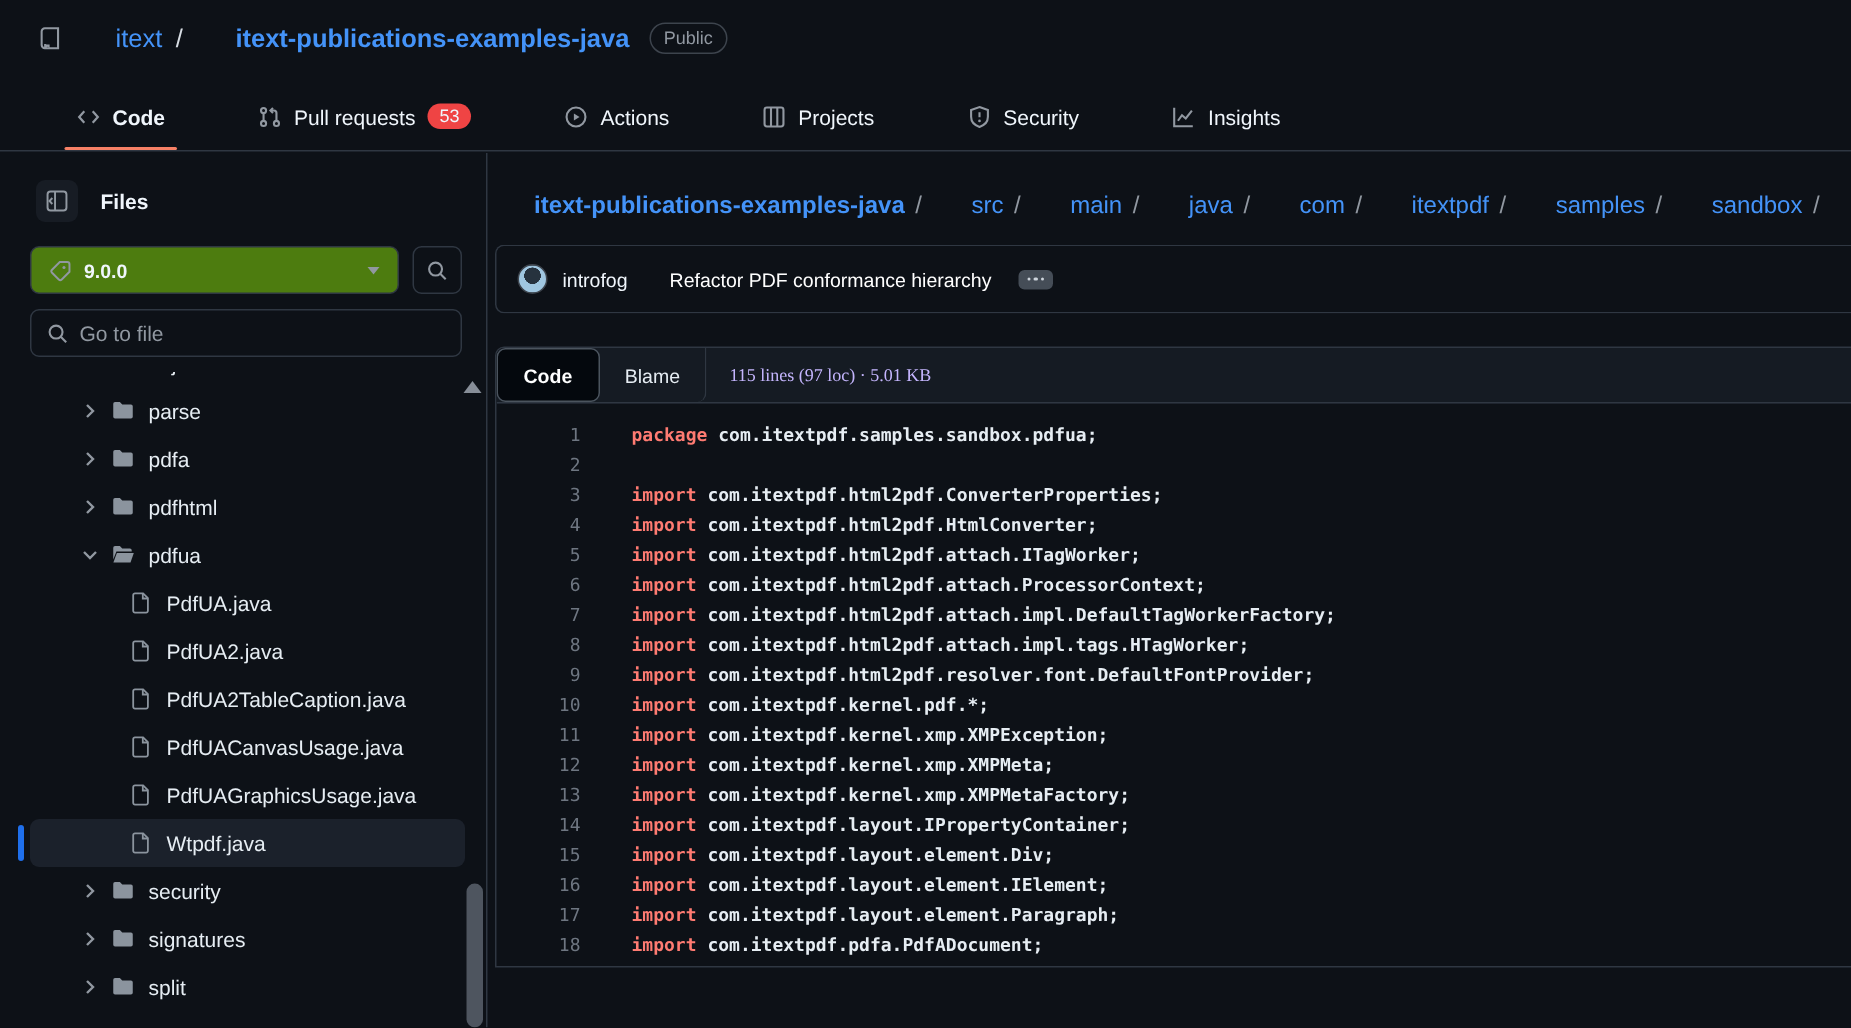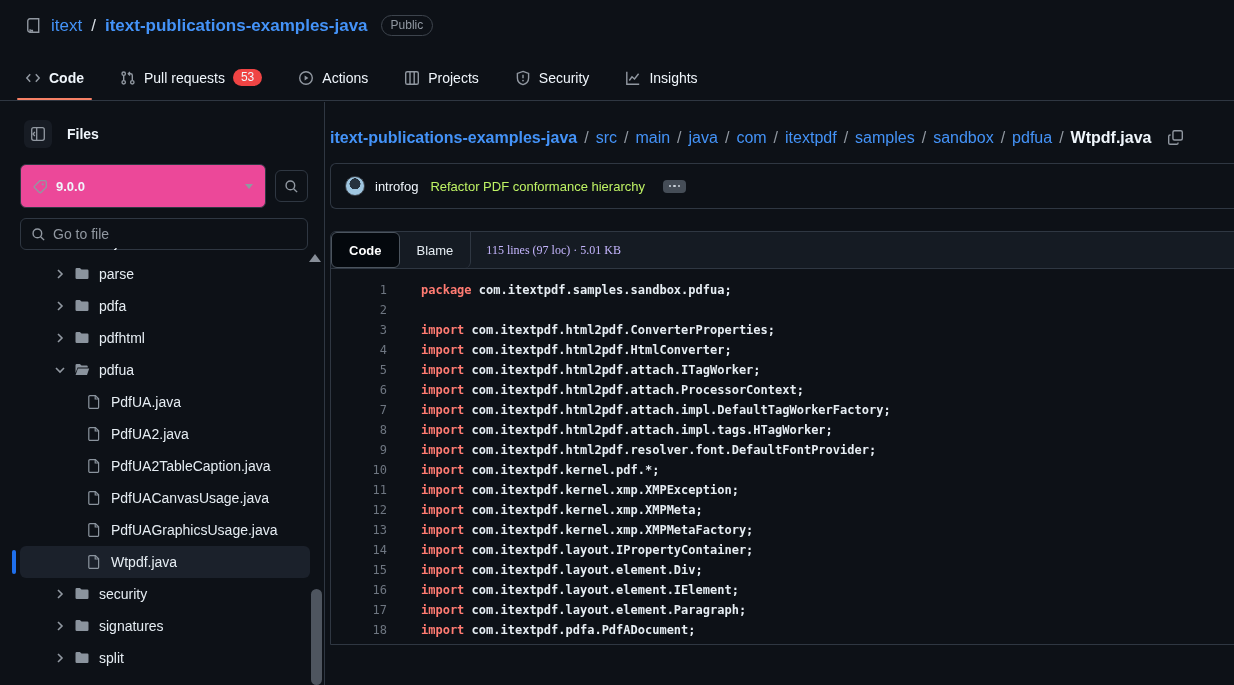--- a/index.html
+++ b/index.html
@@ -3,21 +3,21 @@
 <meta charset="utf-8">
 <style>
   * { margin:0; padding:0; box-sizing:border-box; }
   html,body { width:1234px; height:685px; overflow:hidden; }
   body {
     background:#0d1117;
     font-family:"Liberation Sans", sans-serif;
     color:#e6edf3;
     position:relative;
   }
-  a { text-decoration:none; cursor:pointer; }
+  a { text-decoration:none; cursor:pointer;margin-left:26px; }
   svg { display:block; }
 
   
   .app-header { position:absolute; top:0; left:0; right:0; height:101px; background:#0d1117; border-bottom:1px solid #2f3742; }
   .repo-row { display:flex; align-items:center; gap:9px; padding:15px 0 0 25px; font-size:17px; }
   .repo-row .slash { color:#d7dde3; font-weight:400; }
   .owner-link { color:#4493f8; font-weight:400; }
   .repo-link  { color:#4493f8; font-weight:700; }
   .vis-badge { font-size:12px; font-weight:500; color:#9198a1; border:1px solid #3d444d; border-radius:999px; padding:2px 9px 3px; margin-left:4px; }
   .repo-nav { position:absolute; bottom:0; left:17px; display:flex; }
@@ -26,21 +26,21 @@
   .nav-item.active { font-weight:700; }
   .nav-item.active::after { content:""; position:absolute; left:0; right:0; bottom:0; height:2px; background:#f78166; border-radius:2px; }
   .nav-count { background:#ef4444; color:#f0f6fc; font-size:12px; font-weight:500; border-radius:999px; padding:1px 8px 2px; }
 
   
   .sidebar { position:absolute; top:102px; left:12px; bottom:0; width:313px; border-right:1px solid #2f3742; background:#0d1117; }
   .files-row { display:flex; align-items:center; gap:15px; padding:18px 16px 10px 12px; }
   .files-title { font-size:14px; font-weight:700; color:#f0f6fc; }
   .icon-btn { background:#171c24; border:0; border-radius:6px; width:28px; height:28px; display:flex; align-items:center; justify-content:center; color:#9198a1; cursor:pointer; }
   .ref-row { display:flex; align-items:center; gap:9px; padding:6px 16px 0 8px; }
-  .ref-selector { flex:1; display:flex; align-items:center; gap:8px; height:44px; background:#ec4899; border:1px solid #2f3742; border-radius:6px; padding:0 12px; color:#f0f6fc; font-size:13px; font-weight:700; cursor:pointer; }
+  .ref-selector { flex:1; display:flex; align-items:center; gap:8px; height:32px; background:#4d7c0f; border:1px solid #2f3742; border-radius:6px; padding:0 12px; color:#f0f6fc; font-size:13px; font-weight:700; cursor:pointer; }
   .ref-selector .caret { margin-left:auto; width:0; height:0; border-left:4px solid transparent; border-right:4px solid transparent; border-top:5px solid #9198a1; }
   .search-btn { background:transparent; border:1px solid #2f3742; border-radius:6px; width:33px; height:32px; display:flex; align-items:center; justify-content:center; color:#9198a1; cursor:pointer; }
   .goto-row { margin:10px 16px 0 8px; height:32px; border:1px solid #2f3742; border-radius:6px; display:flex; align-items:center; gap:7px; padding:0 10px; }
   .goto-row input { background:transparent; border:0; outline:none; color:#e6edf3; font-size:14px; width:100%; font-family:"Liberation Sans",sans-serif; }
   .goto-row input::placeholder { color:#9198a1; }
   .tree { position:absolute; top:146px; left:0; right:14px; bottom:0; overflow:hidden; padding-left:8px; }
   .tree-row { display:flex; align-items:center; height:32px; border-radius:6px; cursor:pointer; position:relative; color:#e6edf3; font-size:14px; font-weight:500; }
   .tree-row .twisty { width:16px; height:16px; margin-right:6px; color:#9198a1; flex:none; }
   .tree-row .ticon { width:16px; height:16px; margin-right:9px; color:#8b949e; flex:none; }
   .tree-row.lvl0 { padding-left:32px; }
@@ -56,21 +56,21 @@
   .breadcrumb { margin-top:25px; font-size:16px; display:flex; align-items:center; flex-wrap:nowrap; white-space:nowrap; }
   .breadcrumb a { color:#4493f8; }
   .breadcrumb a.first { font-weight:700; }
   .breadcrumb .sep { color:#9198a1; padding:0 7px; }
   .breadcrumb .current { color:#f0f6fc; font-weight:700; }
   .crumb-copy { background:transparent; border:0; color:#9198a1; margin-left:14px; cursor:pointer; padding:2px; }
 
   .commit-bar { margin-top:15px; height:46px; border:1px solid #2f3742; border-radius:6px 0 0 6px; border-right:0; display:flex; align-items:center; padding:0 14px; gap:10px; background:#0d1117; }
   .avatar { width:20px; height:20px; border-radius:50%; background:radial-gradient(circle at 50% 38%, #26323e 0 38%, #9fc6e0 39% 100%); border:0.5px solid #3d444d; flex:none; }
   .commit-author { font-size:13px; font-weight:400; color:#f0f6fc;text-align:right; }
-  .commit-msg { font-size:13px; color:#bef264; margin-left:2px; }
+  .commit-msg { font-size:13px; color:#ffffff; margin-left:18px; }
   .kebab { margin-left:8px; background:#454d57; border:0; border-radius:4px; width:23px; height:13px; display:flex; align-items:center; justify-content:center; gap:2px; cursor:pointer; }
   .kebab i { width:2.5px; height:2.5px; border-radius:50%; background:#cdd4dc; }
 
   .code-panel { margin-top:22px; border:1px solid #2f3742; border-left:1px solid #2f3742; border-radius:6px 0 0 0; height:414px; overflow:hidden; }
   .panel-head { height:37px; background:#151b23; border-bottom:1px solid #2f3742; display:flex; align-items:center; }
   .segmented { display:flex; height:100%; border-right:1px solid #2f3742; border-radius:0 0 6px 0; }
   .seg-tab { display:flex; align-items:center; justify-content:center; padding:0 17px; font-size:13px; color:#e6edf3; cursor:pointer; background:transparent; border:0; font-family:"Liberation Sans",sans-serif; }
   .seg-tab.active { background:#04080d; border:1px solid #4b545e; border-radius:6px; font-weight:700; color:#fff; }
   .file-meta { margin-left:15px; font-family:Liberation Serif, serif; font-size:12px; color:#c4b5fd; }
 

